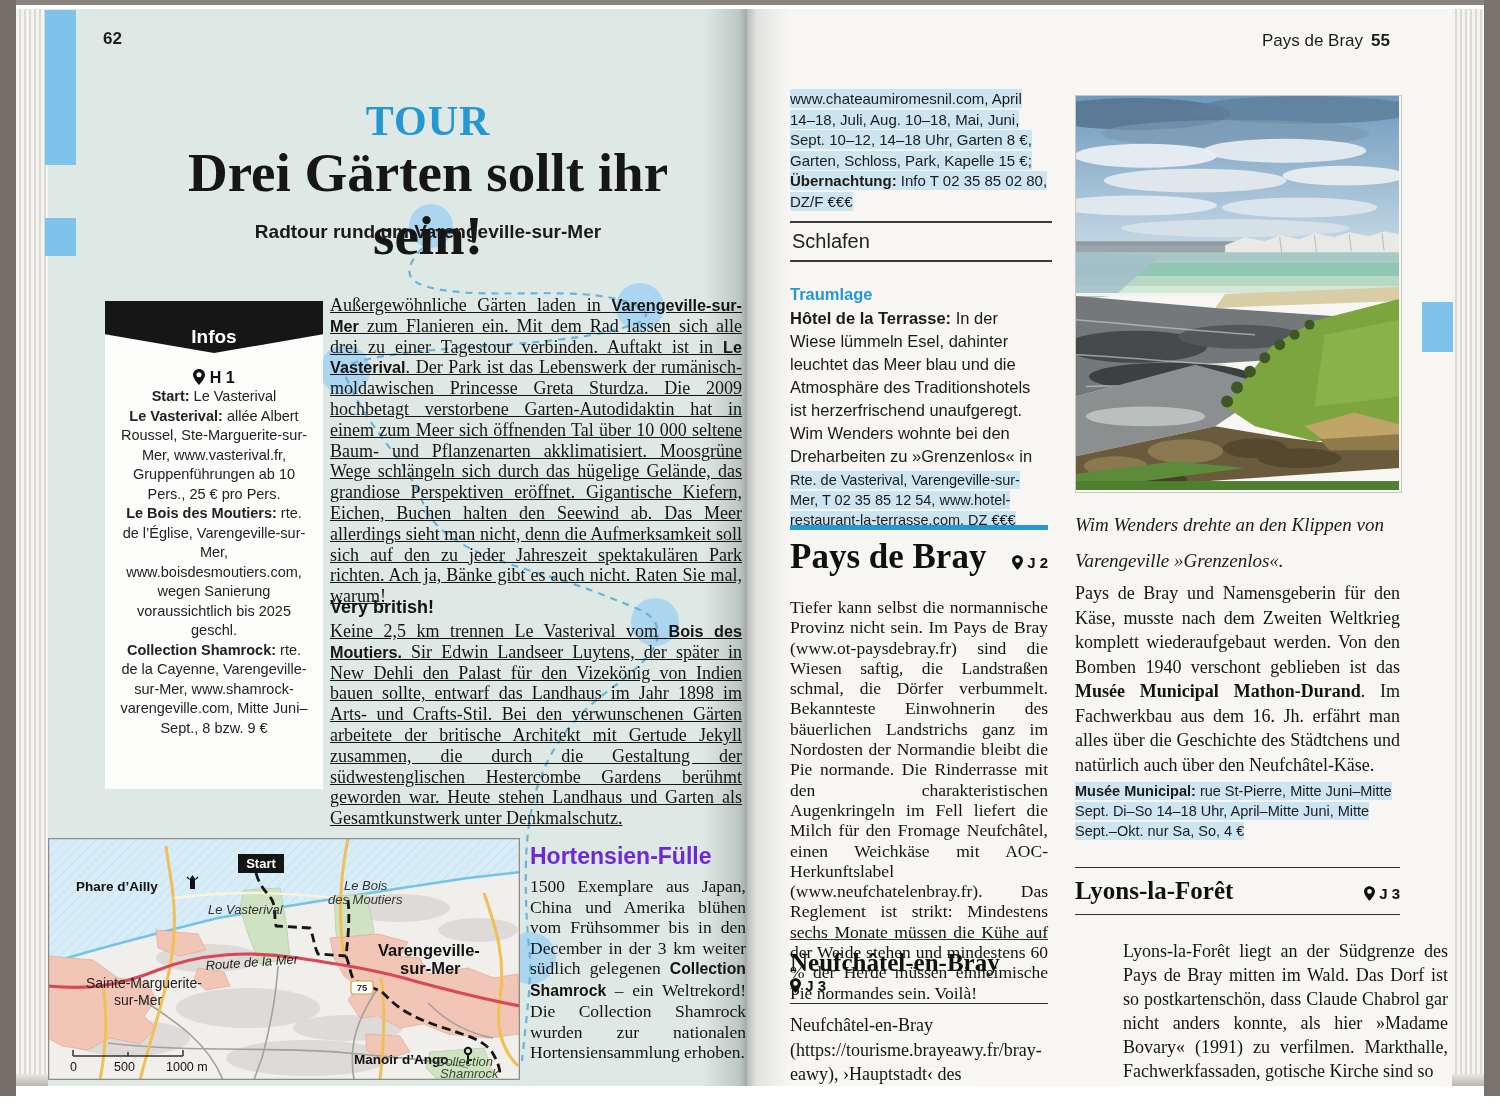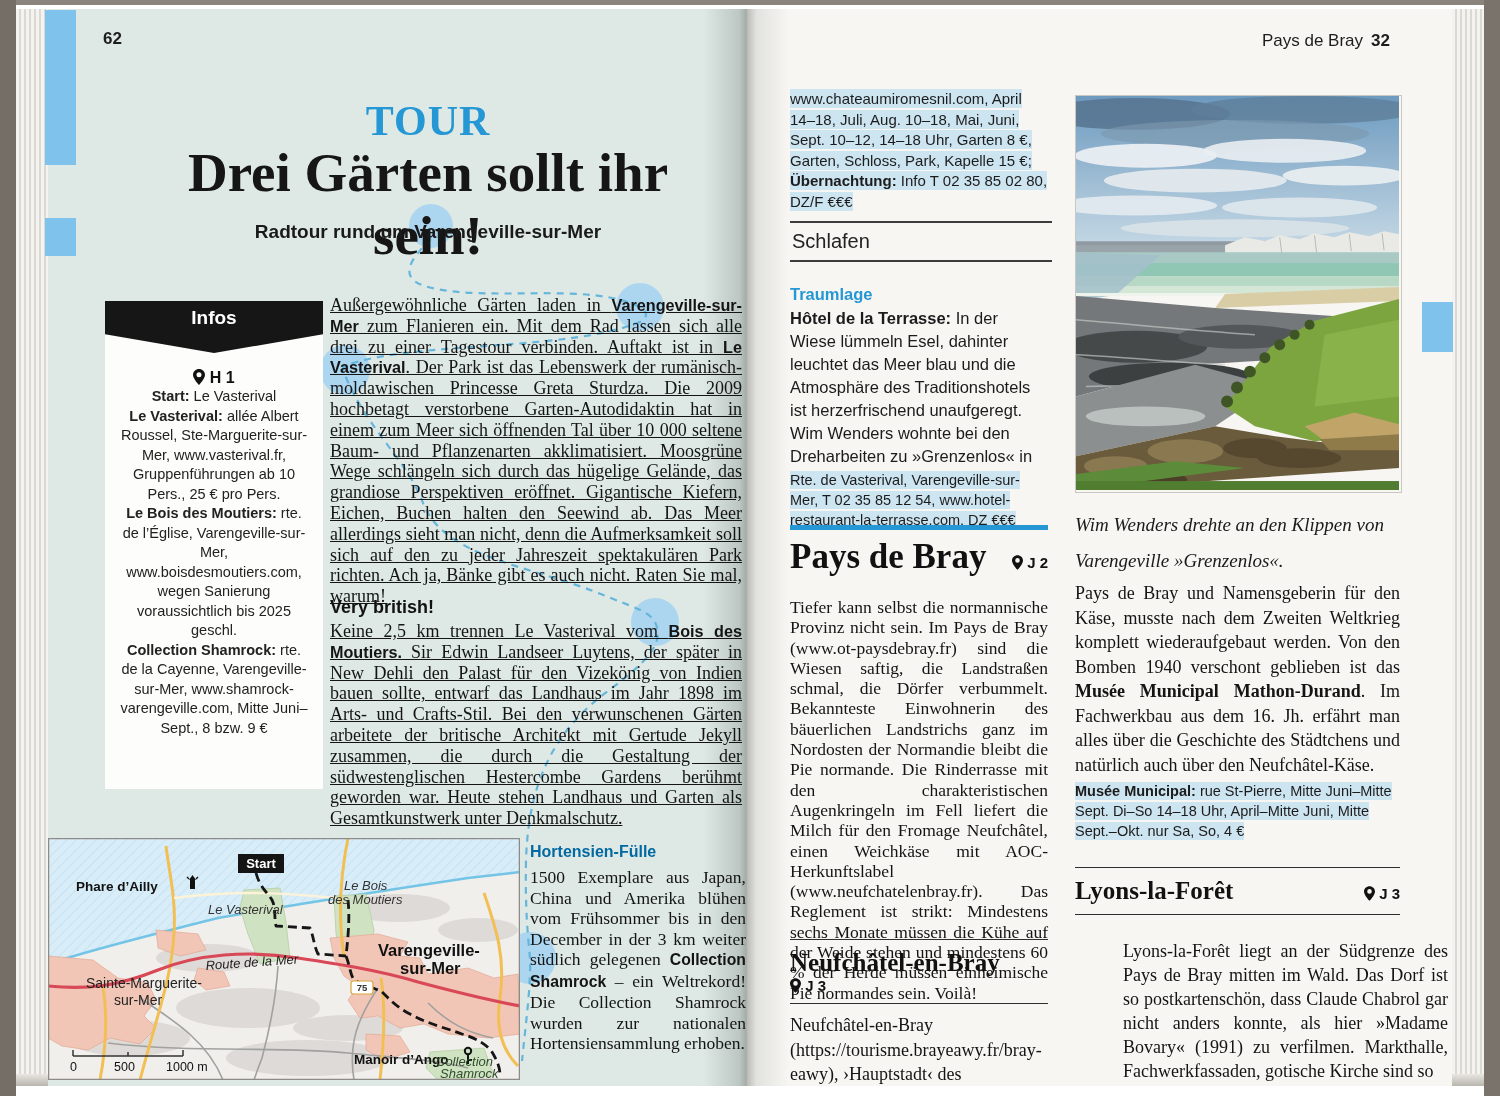--- a/index.html
+++ b/index.html
@@ -35,30 +35,30 @@
     font-family:"Liberation Serif",serif;font-weight:600;font-size:55px;color:#161616;}
   .subtitle{left:130px;top:212px;width:500px;text-align:center;font-size:19px;font-weight:700;color:#1a1a1a;}
   .routesvg{left:0;top:0;width:699px;height:1077px;z-index:1;pointer-events:none;}
   .lp-content{z-index:2;}
   .infobox{left:57px;top:292px;width:218px;height:488px;}
   .infobox-body{position:absolute;left:0;top:30px;right:0;bottom:0;background:#fdfdfc;
     padding:56px 12px 10px 12px;box-sizing:border-box;text-align:center;
     font-size:14.5px;line-height:19.5px;color:#222;}
   .infobox-banner{position:absolute;left:0;top:0;right:0;height:52px;background:#161616;
     clip-path:polygon(0 0,100% 0,100% 64%,50% 100%,0 64%);
-    color:#fff;font-weight:700;font-size:19px;text-align:center;padding-top:6px;box-sizing:border-box;}
+    color:#fff;font-weight:700;font-size:19px;text-align:center;padding-top:25px;box-sizing:border-box;}
   .infobox-ref{position:absolute;left:0;top:68px;width:100%;text-align:center;
     font-size:16px;font-weight:700;color:#111;}
   .infobox-body p{margin:0;}
   .maincol{left:282px;width:412px;font-family:"Liberation Serif",serif;font-size:18px;line-height:20.8px;color:#141414;text-decoration:underline;}
   .intro{top:286px;}
   .vb-head{left:282px;top:588px;width:412px;font-size:18px;font-weight:700;color:#131313;}
   .vb-para{top:612px;}
   .hort{left:482px;top:834px;width:216px;}
-  .hort-head{font-size:16px;font-weight:700;color:#0369a1;margin:0 0 6px 0;}
+  .hort-head{font-size:23px;font-weight:700;color:#6d28d9;margin:0 0 6px 0;}
   .hort-para{font-family:"Liberation Serif",serif;font-size:17.5px;line-height:20.5px;text-align:justify;color:#141414;margin:0;}
   .mapwrap{left:0;top:829px;width:472px;height:242px;}
   
   .rp-header{left:340px;top:22px;width:303px;text-align:right;font-size:17px;color:#1d1d1d;}
   .rp-header b{margin-left:8px;}
   .col1{left:43px;width:258px;}
   .col2{left:328px;width:325px;}
   .smallsans{font-size:15px;line-height:20.5px;color:#1c1c1c;}
   .rule-head{border-top:2px solid #3c3c3c;border-bottom:2px solid #3c3c3c;padding:7px 2px;
     font-size:20px;color:#222;}
@@ -240,21 +240,21 @@
       <text x="66" y="233" font-size="12.5" fill="#111">500</text>
       <text x="118" y="233" font-size="12.5" fill="#111">1000 m</text>
       <rect x="0.5" y="0.5" width="471" height="241" fill="none" stroke="#8e8b86" stroke-width="1.5"></rect>
     </svg>
   </div>
 </div>
 
 <div class="abs page-right">
 
   <div class="abs rp-header">
-    <span>Pays de Bray</span><b>32</b>
+    <span>Pays de Bray</span><b>55</b>
   </div>
 
   <div class="abs col1 smallsans" style="top:80px;"><span class="hl">www.chateaumiromesnil.com, April 14–18, Juli, Aug. 10–18, Mai, Juni, Sept. 10–12, 14–18 Uhr, Garten 8 €, Garten, Schloss, Park, Kapelle 15 €; </span><span class="hl b">Übernachtung:</span><span class="hl"> Info T 02 35 85 02 80, DZ/F €€€</span></div>
 
   <div class="abs col1 rule-head" style="top:212px;">Schlafen</div>
 
   <div class="abs col1 blue-label" style="top:276px;">Traumlage</div>
 
   <div class="abs col1 hotelpara" style="top:298px;"><span class="b">Hôtel de la Terrasse:</span><span> In der Wiese lümmeln Esel, dahinter leuchtet das Meer blau und die Atmosphäre des Traditionshotels ist herzerfrischend unaufgeregt. Wim Wenders wohnte bei den Dreharbeiten zu »Grenzenlos« in Zimmer 25.</span></div>
 

